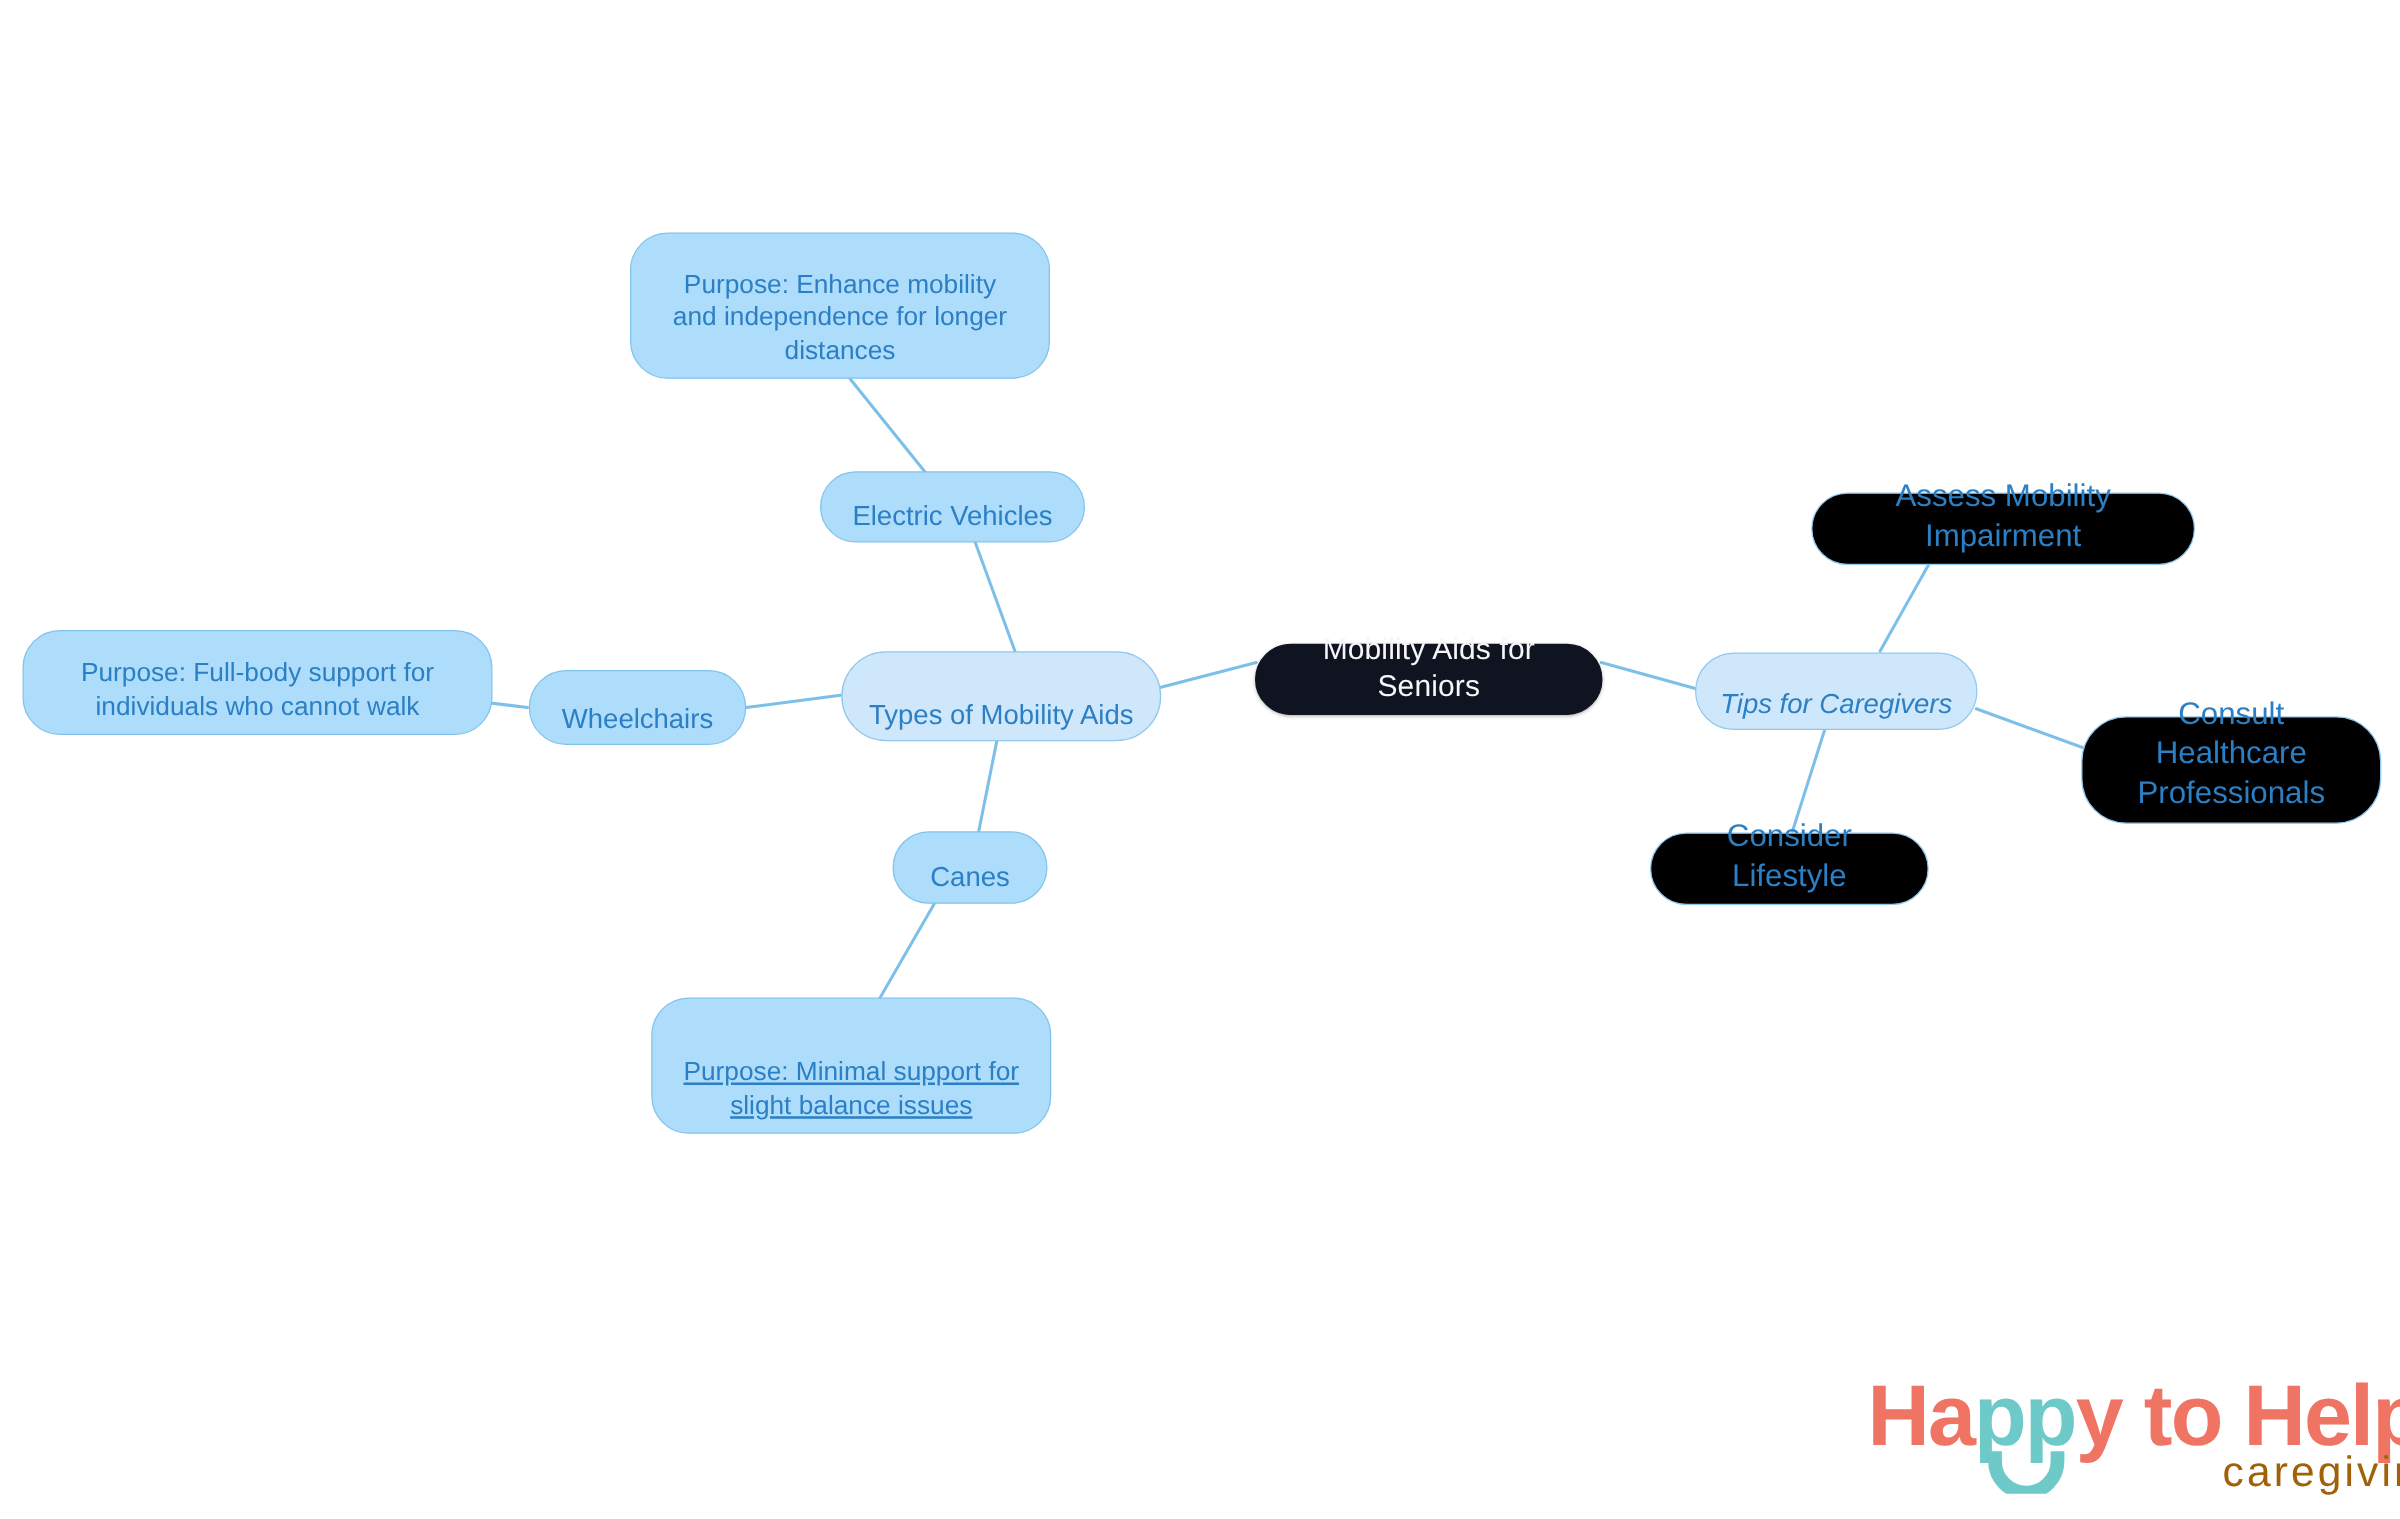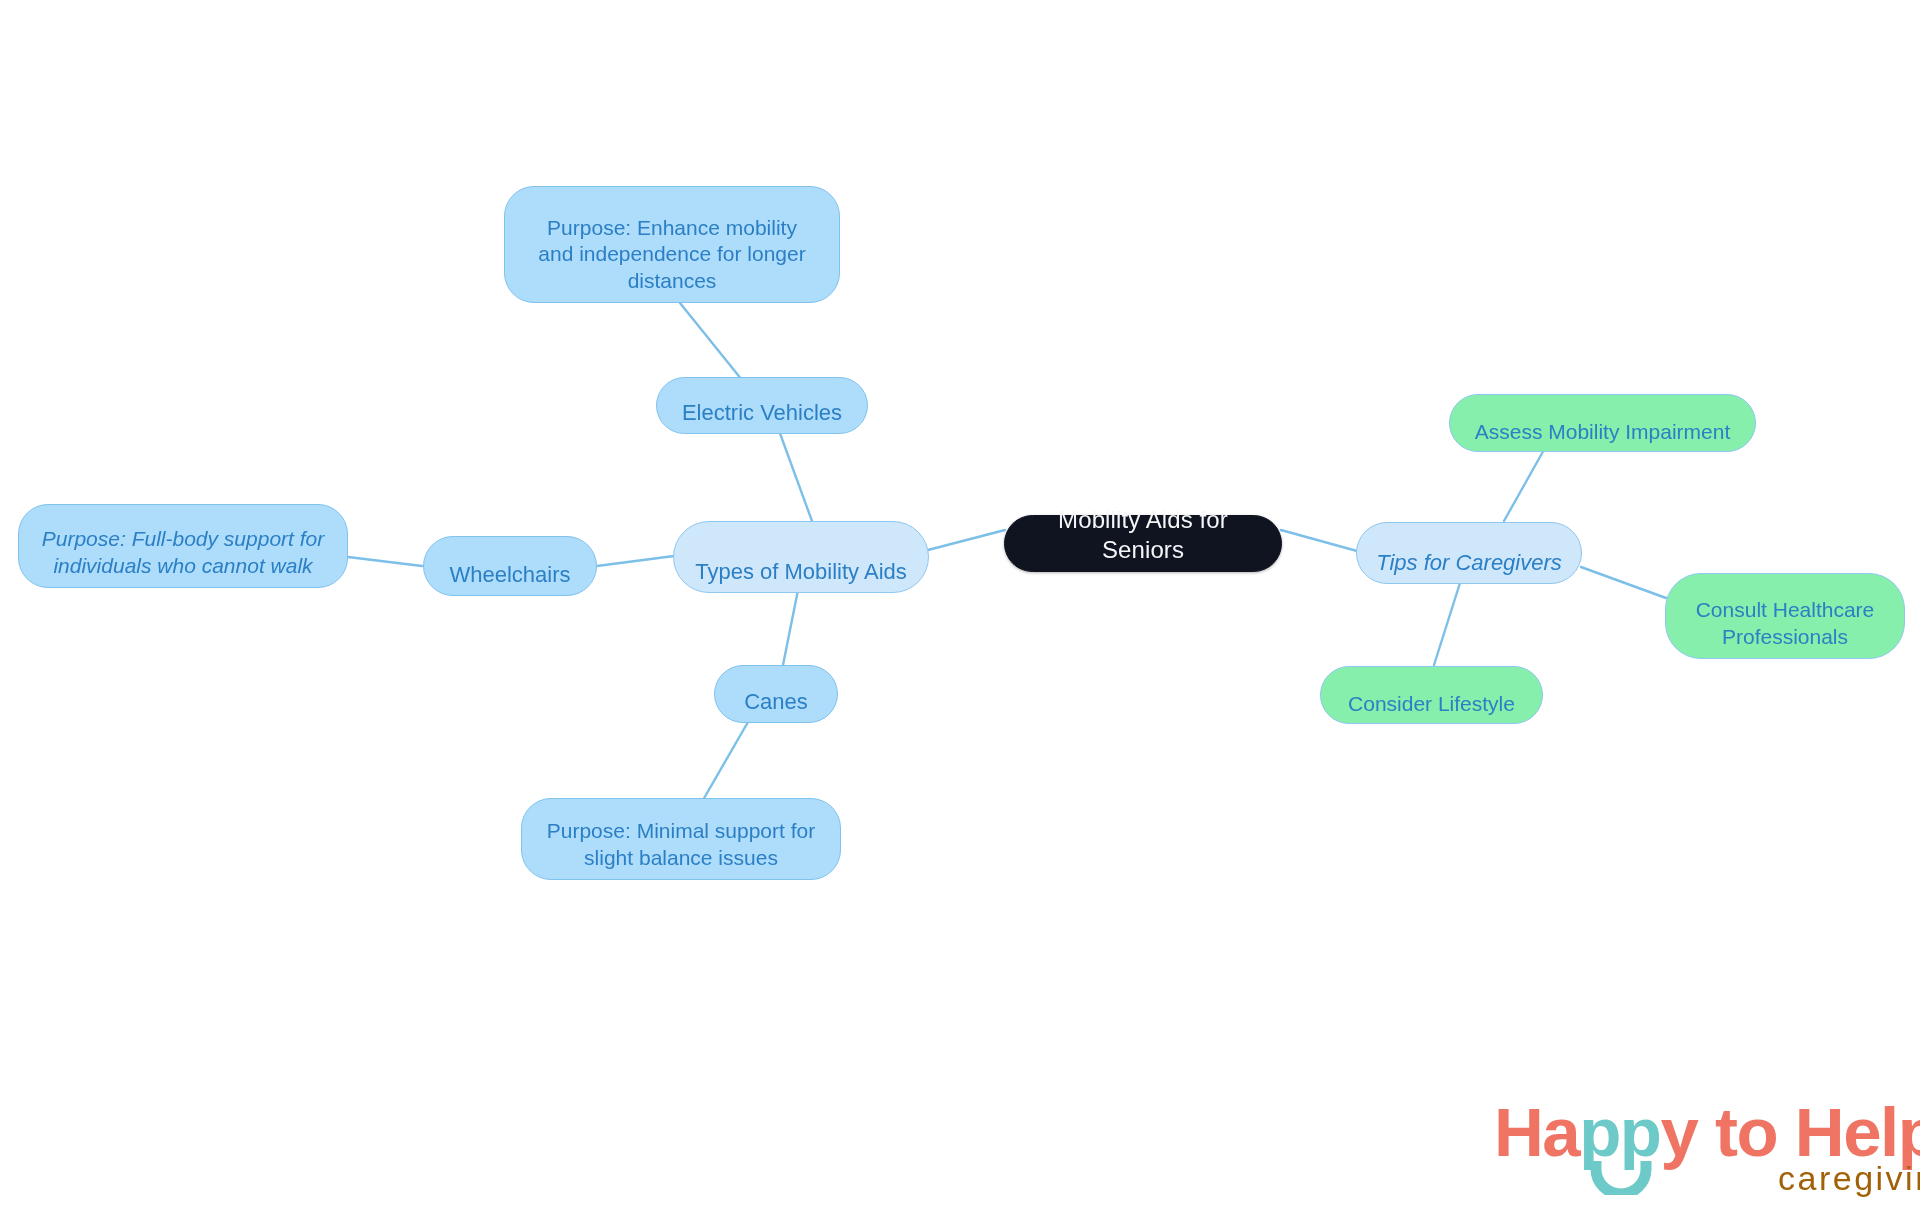--- a/index.html
+++ b/index.html
@@ -58,24 +58,24 @@
 
   .node.branch {
     background: #cfe7fb;
     border: 1.4px solid #8ec7ef;
     color: #2b7fc4;
     font-size: 22px;
     border-radius: 40px;
   }
 
   .node.leaf-light {
-    background: #86efac;
+    background: #000000;
     border: 1.4px solid #8ec7ef;
     color: #2b7fc4;
-    font-size: 21px;
+    font-size: 25px;
     border-radius: 36px;
   }
 
   .node.leaf-strong {
     background: #aedcfb;
     border: 1.4px solid #7fc3ed;
     color: #2b7fc4;
     font-size: 21px;
     border-radius: 30px;
   }
@@ -165,29 +165,29 @@
   </div>
 
   <div class="node leaf-strong" style="left:504px; top:186px; width:336px; height:117px; padding:8px 22px;">
     <span>Purpose: Enhance mobility and independence for longer distances</span>
   </div>
 
   <div class="node pill-strong" style="left:423px; top:536px; width:174px; height:60px;">
     <span>Wheelchairs</span>
   </div>
 
-  <div class="node leaf-strong" style="left:18px; top:504px; width:330px; height:84px; padding:8px 20px;font-style:italic;">
+  <div class="node leaf-strong" style="left:18px; top:504px; width:376px; height:84px; padding:8px 20px;">
     <span>Purpose: Full-body support for individuals who cannot walk</span>
   </div>
 
   <div class="node pill-strong" style="left:714px; top:665px; width:124px; height:58px;">
     <span>Canes</span>
   </div>
 
-  <div class="node leaf-strong" style="left:521px; top:798px; width:320px; height:82px; padding:8px 20px;">
+  <div class="node leaf-strong" style="left:521px; top:798px; width:320px; height:109px; padding:8px 20px;text-decoration:underline;">
     <span>Purpose: Minimal support for slight balance issues</span>
   </div>
 
   <div class="node leaf-light" style="left:1449px; top:394px; width:307px; height:58px;">
     <span>Assess Mobility Impairment</span>
   </div>
 
   <div class="node leaf-light" style="left:1665px; top:573px; width:240px; height:86px; padding:8px 18px;">
     <span>Consult Healthcare Professionals</span>
   </div>

